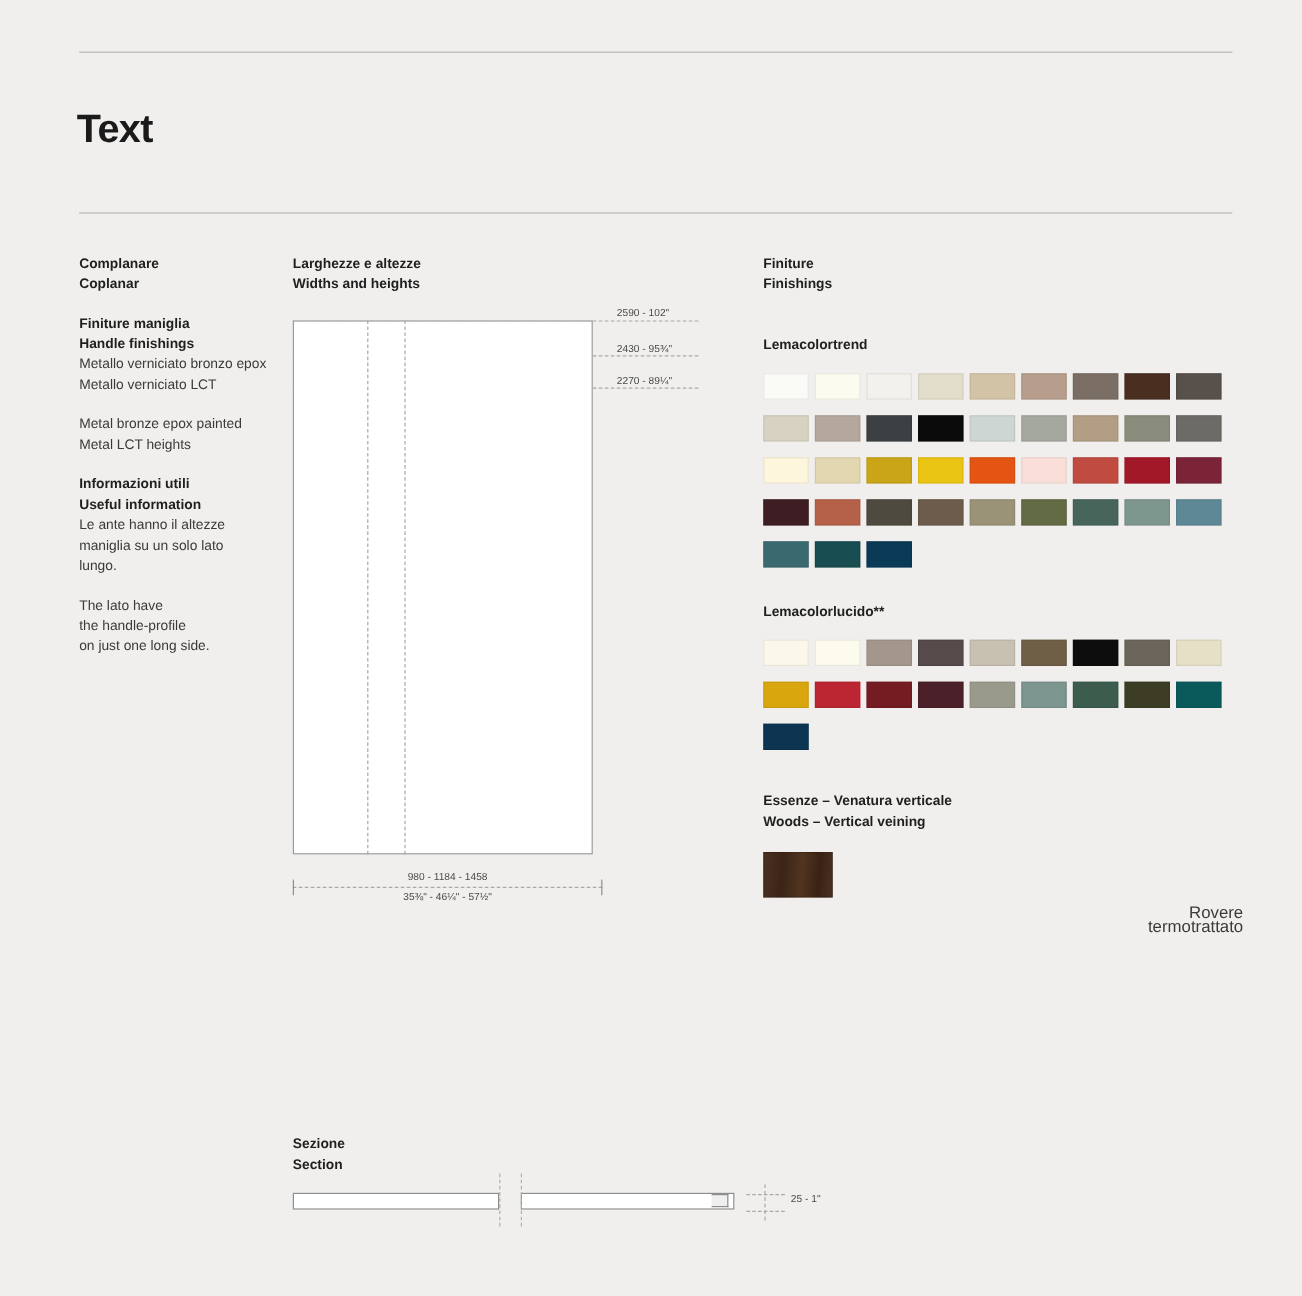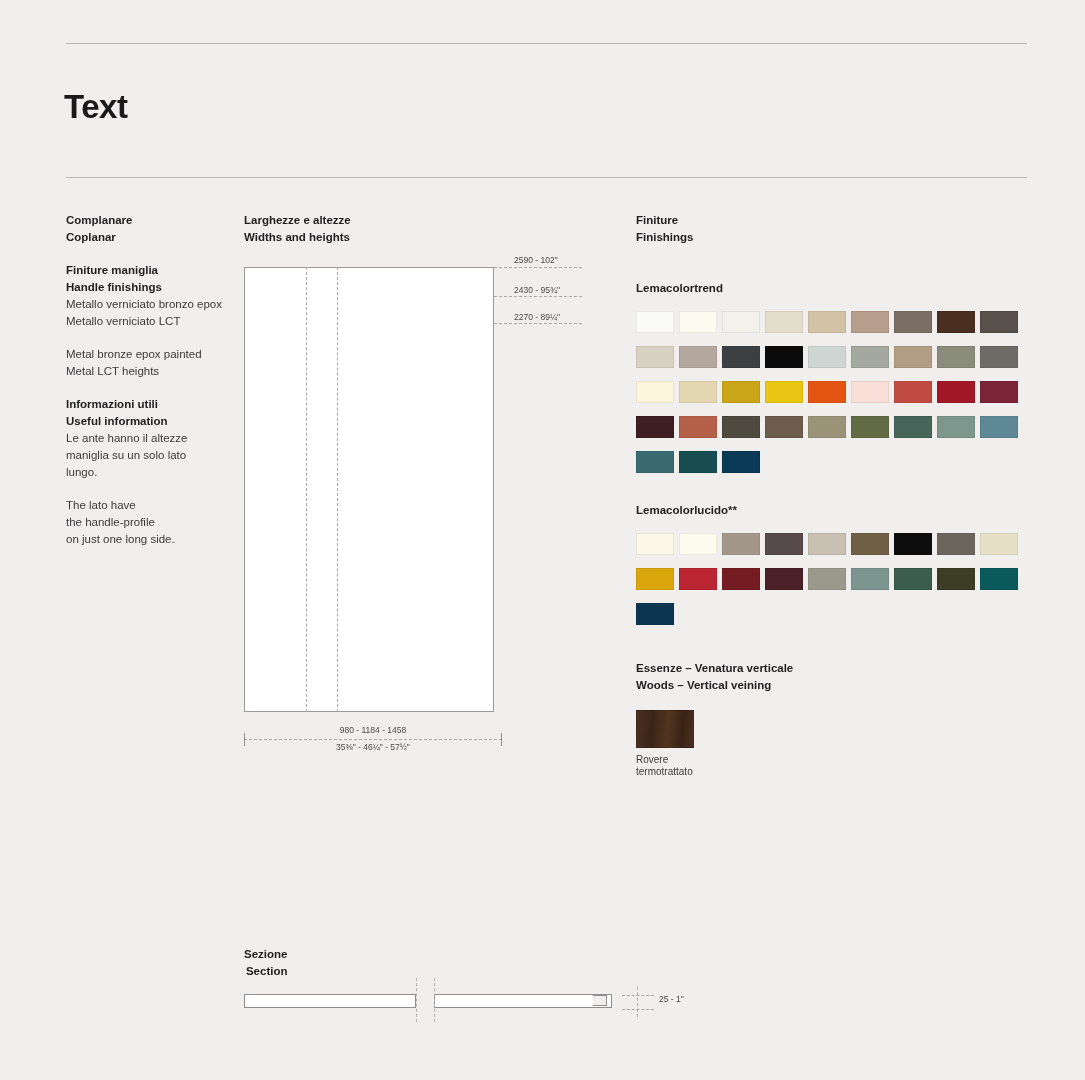--- a/index.html
+++ b/index.html
@@ -148,21 +148,20 @@
     line-height: 13px;
   }
   #width-mm { top: 0px; }
   #width-in { top: 4px; }
 
   
   #section-heading {
     position: absolute;
     left: 244px;
     top: 946px;
-    text-align: right;
   }
   #section-wrap {
     position: absolute;
     left: 244px;
     top: 986px;
     width: 450px;
     height: 50px;
   }
   .sec-bar {
     position: absolute;
@@ -242,23 +241,24 @@
   }
   #wood-swatch {
     width: 58px;
     height: 38px;
     background: linear-gradient(95deg, #4a3022 0%, #3b2417 28%, #51351f 55%, #392215 80%, #4b3022 100%);
     border: 1px solid rgba(0,0,0,0.12);
     box-sizing: border-box;
   }
   #wood-caption {
     margin-top: 6px;
-    font-size: 10px;
+    font-size: 14px;
     line-height: 12px;
     color: #3a3a3a;
+    text-align: right;
   }
 </style>
 </head>
 <body>
 
 <div class="rule" id="rule-top"></div>
 <div class="rule" id="rule-under-title"></div>
 
 <div id="page-title">Text</div>
 

